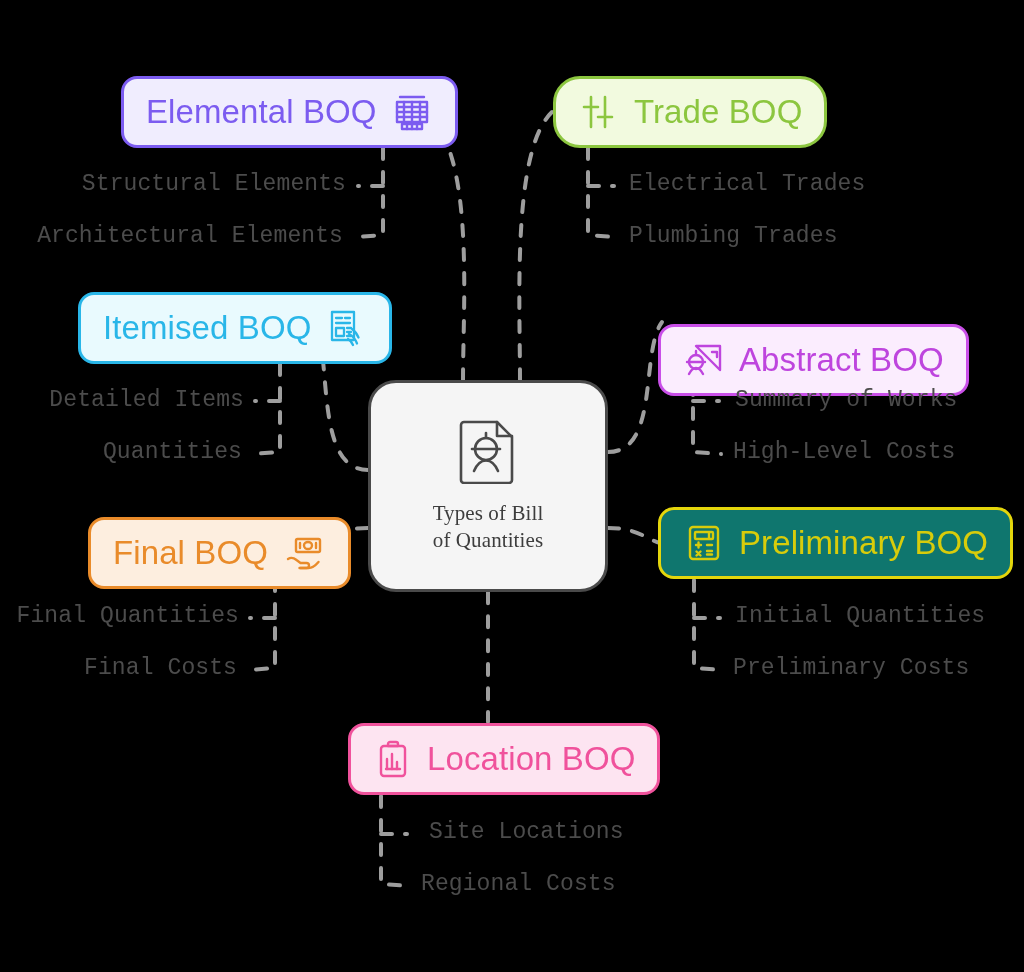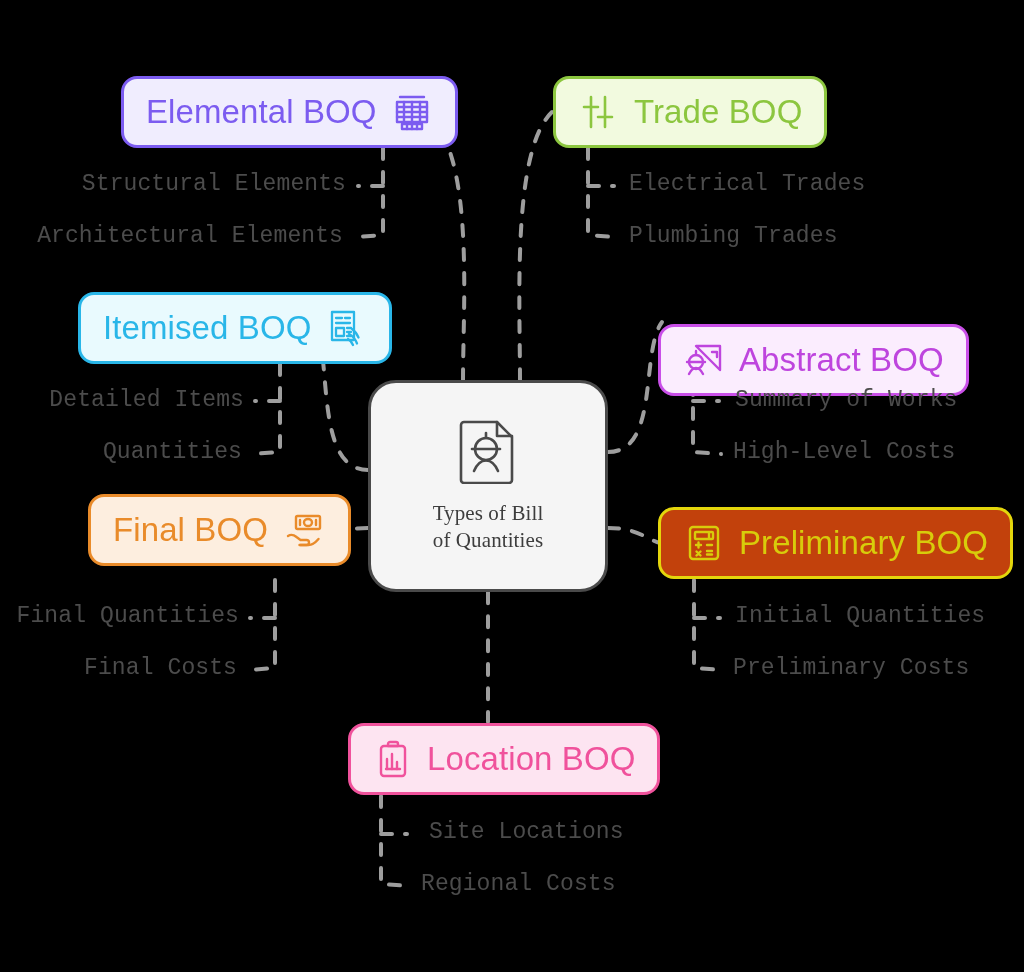--- a/index.html
+++ b/index.html
@@ -115,21 +115,21 @@
         <path d="M6 16h30M6 21h30M6 26h30"></path>
         <path d="M13 11v20M21 11v20M29 11v20"></path>
         <rect x="11" y="33" width="20" height="5"></rect>
         <path d="M16 33v5M21 33v5M26 33v5"></path>
       </svg>
     </span>
   </div>
   <div class="sub r" style="right:678px;top:171px;">Structural Elements</div>
   <div class="sub r" style="right:681px;top:223px;">Architectural Elements</div>
 
-  <div class="pill" style="left:553px;top:76px;border-color:#8CC63F;background:#F2FADF;">
+  <div class="pill" style="left:553px;top:76px;border-color:#8CC63F;background:#F2FADF;border-radius:27px;">
     <span class="ic">
       <svg width="42" height="42" viewBox="0 0 42 42" fill="none" stroke="#8CC63F" stroke-width="2.6" stroke-linecap="round" stroke-linejoin="round">
         <path d="M13 6v30M27 6v30"></path>
         <path d="M6 16h14M20 26h14"></path>
       </svg>
     </span>
     <span class="txt" style="color:#8CC63F;">Trade BOQ</span>
   </div>
   <div class="sub l" style="left:629px;top:171px;">Electrical Trades</div>
   <div class="sub l" style="left:629px;top:223px;">Plumbing Trades</div>
@@ -159,36 +159,36 @@
         <path d="M4 23h18"></path>
         <path d="M13 16v-4"></path>
         <path d="M6 35c2-4 4.5-6 7-6s5 2 7 6"></path>
       </svg>
     </span>
     <span class="txt" style="color:#BE45DE;">Abstract BOQ</span>
   </div>
   <div class="sub l" style="left:735px;top:387px;">Summary of Works</div>
   <div class="sub l" style="left:733px;top:439px;">High-Level Costs</div>
 
-  <div class="pill" style="left:88px;top:494px;border-color:#E98B2A;background:#FDEEDF;">
+  <div class="pill" style="left:88px;top:517px;border-color:#E98B2A;background:#FDEEDF;">
     <span class="txt" style="color:#E98B2A;">Final BOQ</span>
     <span class="ic">
       <svg width="44" height="42" viewBox="0 0 44 42" fill="none" stroke="#E98B2A" stroke-width="2.4" stroke-linecap="round" stroke-linejoin="round">
         <rect x="14" y="7" width="24" height="13" rx="1.5"></rect>
         <ellipse cx="26" cy="13.5" rx="4" ry="3.5"></ellipse>
         <path d="M18 11v5M34 11v5"></path>
         <path d="M6 27c3-2 6-1 8.5 1l4 3h6a2.5 2.5 0 0 1 0 5h-7"></path>
         <path d="M18.5 36h8c4 0 7-2.5 10-6"></path>
       </svg>
     </span>
   </div>
   <div class="sub r" style="right:785px;top:603px;">Final Quantities</div>
   <div class="sub r" style="right:787px;top:655px;">Final Costs</div>
 
-  <div class="pill" style="left:658px;top:507px;border-color:#E4D60C;background:#c2410c;">
+  <div class="pill" style="left:658px;top:507px;border-color:#E4D60C;background:#0f766e;">
     <span class="ic">
       <svg width="42" height="42" viewBox="0 0 42 42" fill="none" stroke="#D8CC0B" stroke-width="2.4" stroke-linecap="round" stroke-linejoin="round">
         <rect x="7" y="5" width="28" height="32" rx="3"></rect>
         <rect x="12" y="10" width="18" height="7" rx="1"></rect>
         <path d="M26 11v5"></path>
         <path d="M13 23h5M15.5 20.5v5"></path>
         <path d="M24 23h5"></path>
         <path d="M13.5 29.5l4 4M17.5 29.5l-4 4"></path>
         <path d="M24 29h5M24 32.5h5"></path>
       </svg>

